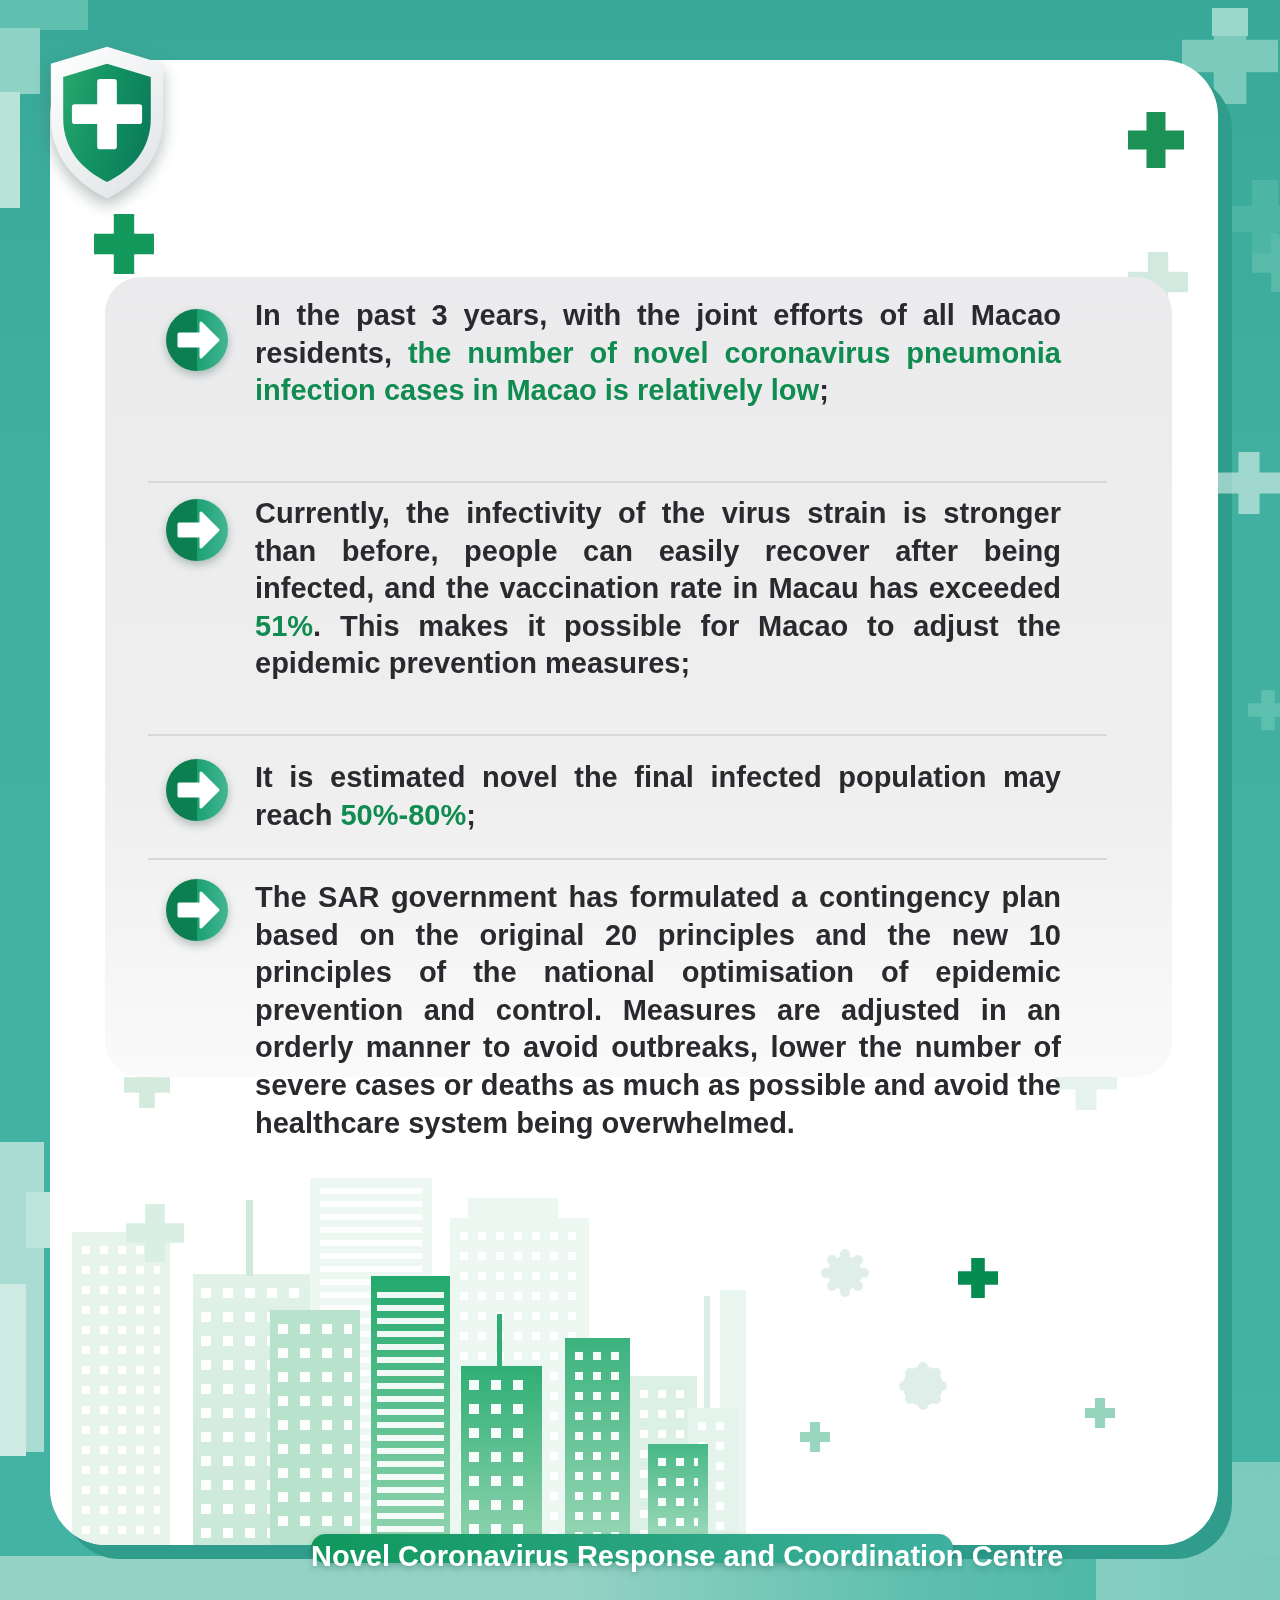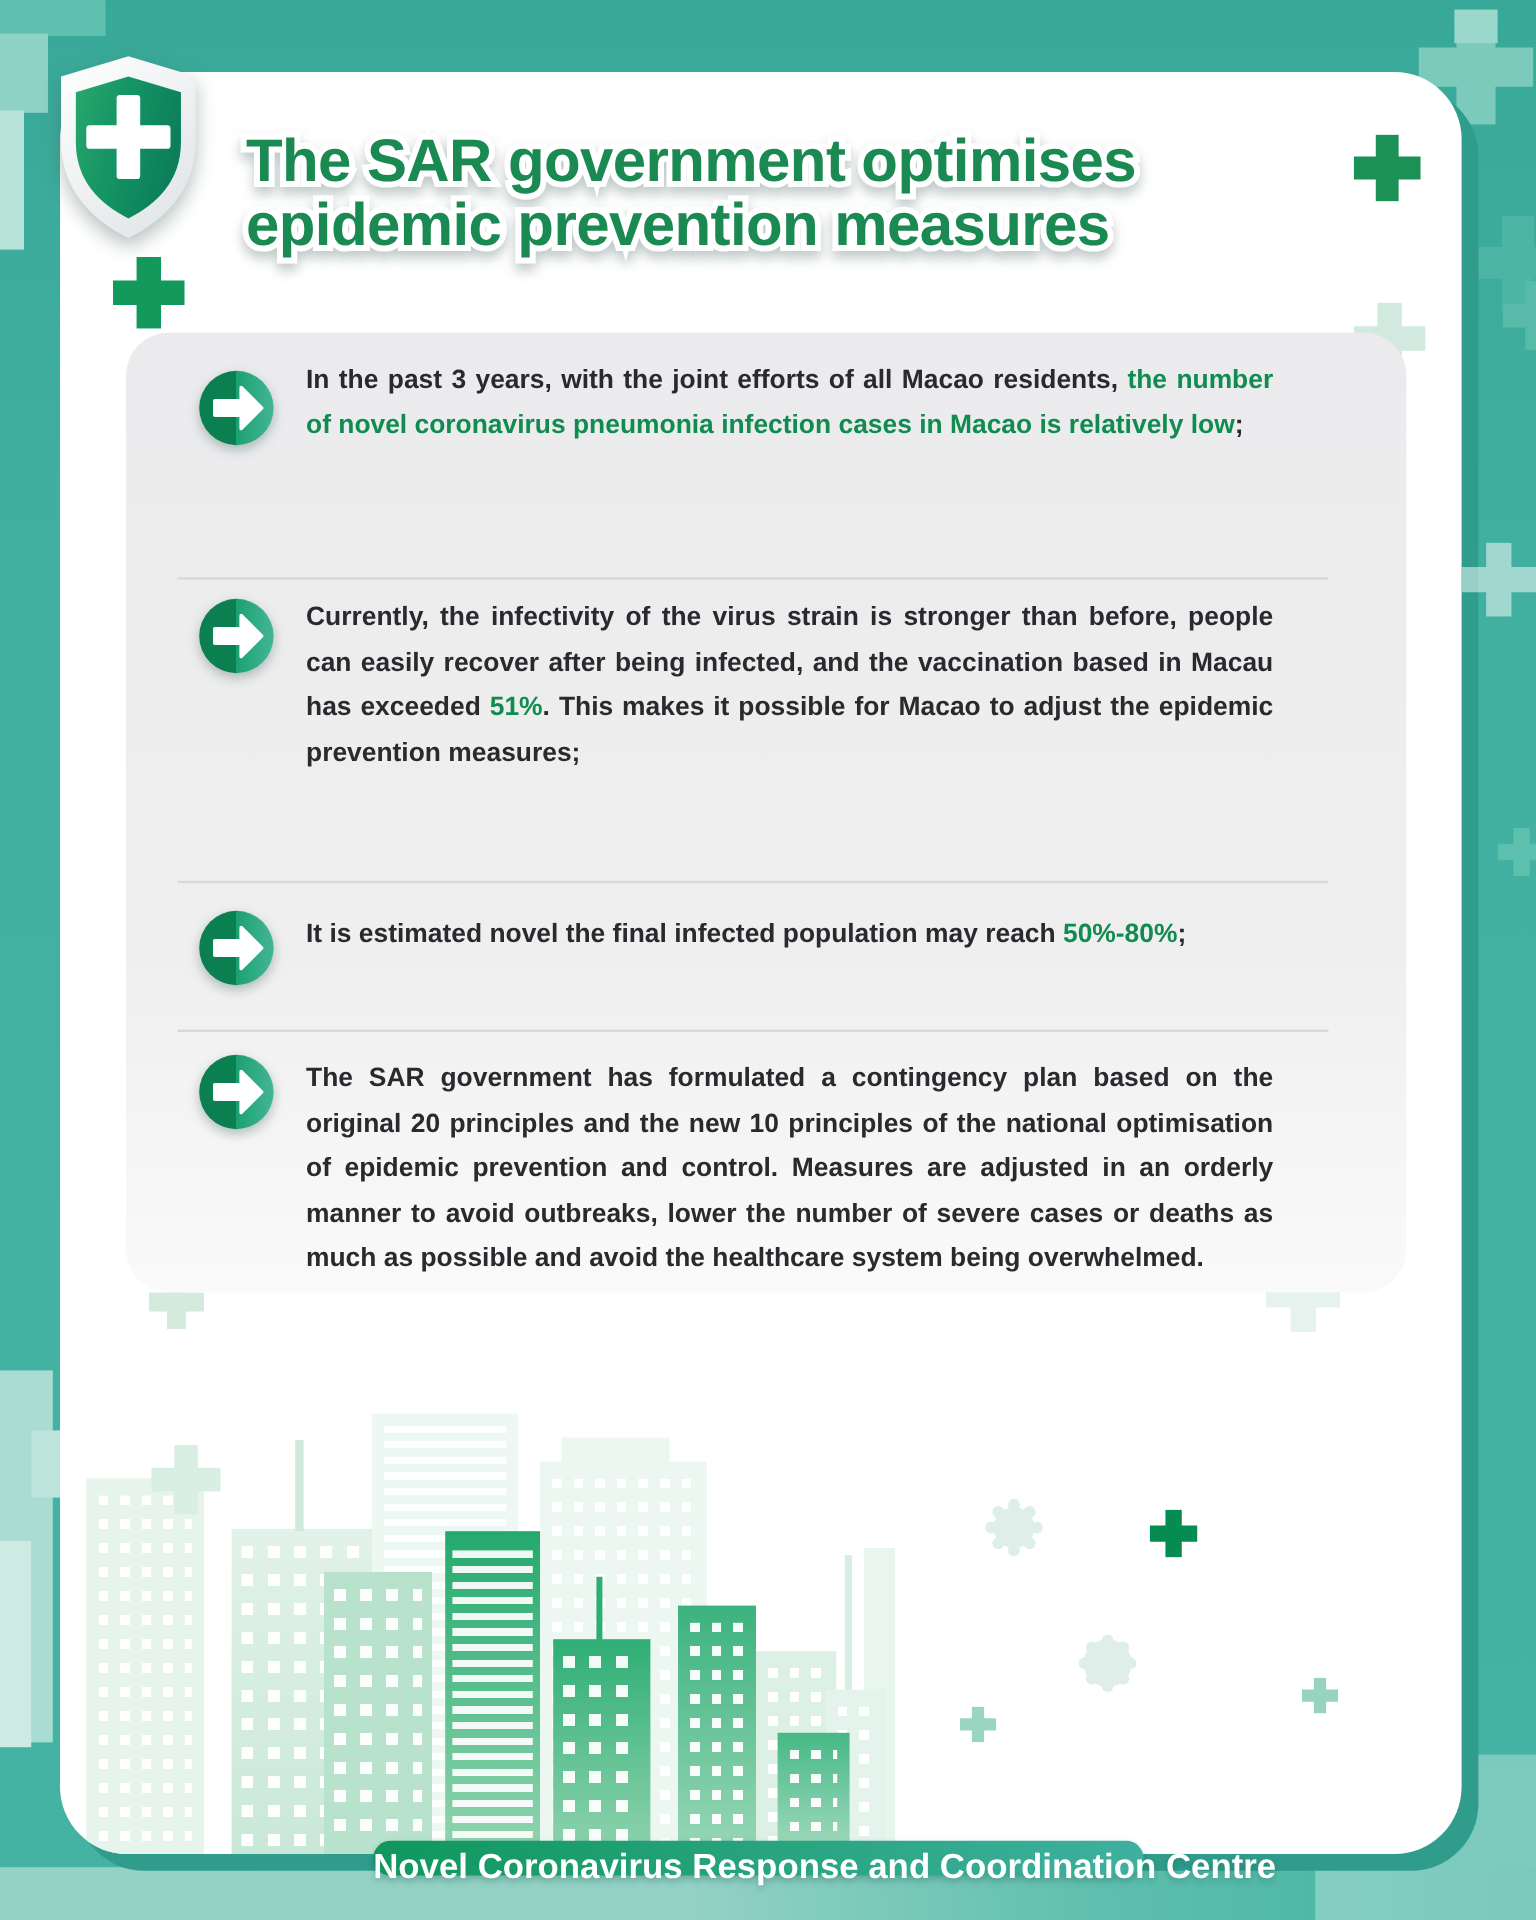--- a/index.html
+++ b/index.html
@@ -22,21 +22,21 @@
   .wv1{left:1118px;top:1256px;width:46px;height:270px;border-radius:23px;background:rgba(255,255,255,.25);}
   .wv2{left:1096px;top:1462px;width:200px;height:140px;border-radius:80px 0 0 0;background:rgba(255,255,255,.30);}
   
   .card{left:50px;top:60px;width:1168px;height:1485px;background:#ffffff;
     border-radius:56px;box-shadow:14px 14px 0 #2f9c8c;z-index:2;}
   .panel{position:absolute;left:55px;top:217px;width:1067px;height:800px;border-radius:36px;
     background:linear-gradient(180deg,#ebebed 0%,#efefef 65%,#fafafa 100%);z-index:2;}
   .divider{position:absolute;left:98px;width:959px;height:2px;background:#d8d8d8;z-index:3;}
   .bullet-icon{position:absolute;left:115px;width:64px;height:64px;z-index:3;
     filter:drop-shadow(0 4px 5px rgba(50,90,80,.35));}
-  .btext{position:absolute;left:205px;width:806px;z-index:3;font-size:22px;line-height:37.6px;
+  .btext{position:absolute;left:205px;width:806px;z-index:3;font-size:29px;line-height:37.6px;
     font-weight:700;color:#2a2a2e;text-align:justify;text-align-last:left;}
   .btext .green{color:#108c50;}
   
   .title{left:205px;top:108px;z-index:4;font-size:50px;line-height:53px;font-weight:700;
     letter-spacing:-0.5px;color:#1b8a52;-webkit-text-stroke:10px #ffffff;paint-order:stroke fill;
     filter:drop-shadow(0 6px 5px rgba(130,150,145,.5));white-space:nowrap;}
   
   .shield{left:36px;top:44px;width:142px;height:160px;z-index:6;
     filter:drop-shadow(0 7px 8px rgba(70,100,92,.4));}
   
@@ -178,31 +178,27 @@
     <svg class="bullet-icon" style="top:698px;" viewBox="0 0 64 64">
         <circle cx="32" cy="32" r="31" fill="url(#ag)"></circle>
         <path d="M14 26 H36 V15 L53 32 L36 49 V38 H14 Z" fill="#fff" stroke="#fff" stroke-width="3" stroke-linejoin="round"></path>
       </svg>
     <svg class="bullet-icon" style="top:818px;" viewBox="0 0 64 64">
         <circle cx="32" cy="32" r="31" fill="url(#ag)"></circle>
         <path d="M14 26 H36 V15 L53 32 L36 49 V38 H14 Z" fill="#fff" stroke="#fff" stroke-width="3" stroke-linejoin="round"></path>
       </svg>
 
     <div class="btext" style="top:237px;"><span>In the past 3 years, with the joint efforts of all Macao residents, </span><span class="green">the number of novel coronavirus pneumonia infection cases in Macao is relatively low</span><span>;</span></div>
-    <div class="btext" style="top:435px;"><span>Currently, the infectivity of the virus strain is stronger than before, people can easily recover after being infected, and the vaccination based in Macau has exceeded </span><span class="green">51%</span><span>. This makes it possible for Macao to adjust the epidemic prevention measures;</span></div>
+    <div class="btext" style="top:435px;"><span>Currently, the infectivity of the virus strain is stronger than before, people can easily recover after being infected, and the vaccination rate in Macau has exceeded </span><span class="green">51%</span><span>. This makes it possible for Macao to adjust the epidemic prevention measures;</span></div>
     <div class="btext" style="top:699px;"><span>It is estimated novel the final infected population may reach </span><span class="green">50%-80%</span><span>;</span></div>
     <div class="btext" style="top:819px;"><span>The SAR government has formulated a contingency plan based on the original 20 principles and the new 10 principles of the national optimisation of epidemic prevention and control. Measures are adjusted in an orderly manner to avoid outbreaks, lower the number of severe cases or deaths as much as possible and avoid the healthcare system being overwhelmed.</span></div>
   </div>
 
   <div class="plus" style="left:1218px;top:452px;width:62px;height:62px;background:rgba(255,255,255,.5);z-index:3;"></div>
 
-  <div class="abs title">
-    <div>The SAR government optimises</div>
-    <div>epidemic prevention measures</div>
-  </div>
   <div class="plus" style="left:1128px;top:112px;width:56px;height:56px;background:#1b9156;z-index:4;"></div>
   <div class="plus" style="left:94px;top:214px;width:60px;height:60px;background:#14995c;z-index:4;"></div>
 
   <svg class="abs shield" viewBox="0 0 100 114">
     <path d="M50 2 L90 14 V52 C90 81 72 99 50 110 C28 99 10 81 10 52 V14 Z" fill="url(#sgo)"></path>
     <path d="M50 2 L90 14 V52 C90 81 72 99 50 110 C28 99 10 81 10 52 V14 Z" fill="url(#sgi)" transform="translate(50 57) scale(0.78) translate(-50 -57)"></path>
     <rect x="43" y="25" width="14" height="50" rx="2" fill="#fff"></rect>
     <rect x="25" y="43" width="50" height="14" rx="2" fill="#fff"></rect>
   </svg>
 

